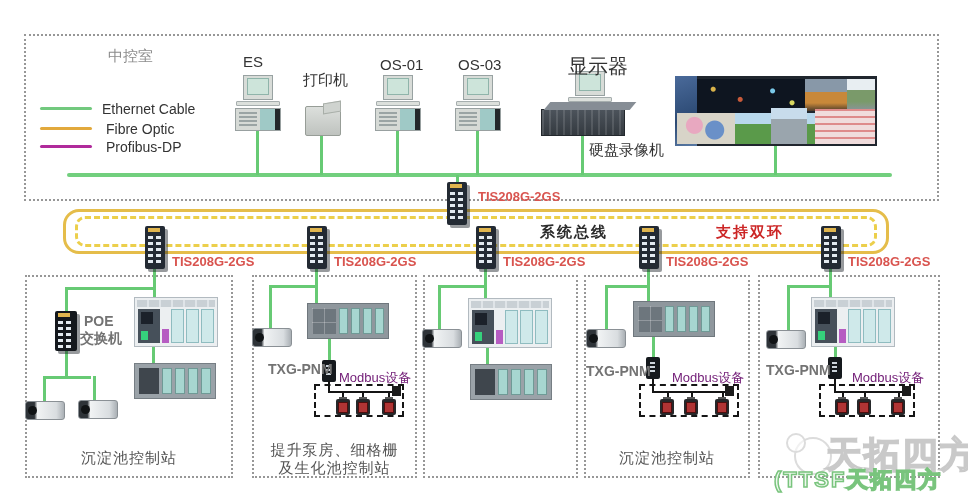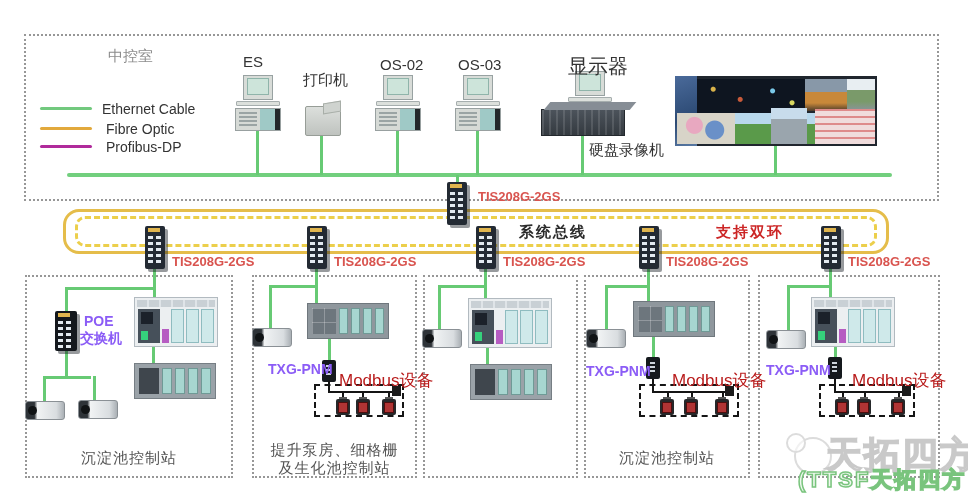--- a/index.html
+++ b/index.html
@@ -19,25 +19,25 @@
 
   
   .ring-outer { position:absolute; left:63px; top:196px; width:826px; height:45px; border:3px solid #e5bd4a; border-radius:16px; z-index:1; }
   .ring-inner { position:absolute; left:75px; top:203px; width:802px; height:31px; border:3px dashed #eccf4b; border-radius:10px; z-index:1; }
 
   
   .lbl { position:absolute; white-space:nowrap; z-index:4; }
   .t-gray  { color:#8c8c8c; font-size:15px; }
   .t-dark  { color:#333; font-size:14px; }
   .t-red   { color:#d9544f; font-size:13px; font-weight:bold; }
-  .t-red14 { color:#8b5cf6; font-size:14px; font-weight:bold; }
+  .t-red14 { color:#737373; font-size:14px; font-weight:bold; }
   .t-busword { color:#2b2b2b; font-size:15px; font-weight:bold; letter-spacing:2px; }
   .t-ringword { color:#cc2525; font-size:15px; font-weight:bold; letter-spacing:2px; }
   .t-station { position:absolute; text-align:center; color:#555; font-size:15px; letter-spacing:1px; z-index:4; }
-  .t-modbus { color:#b91c1c; font-size:17px; }
+  .t-modbus { color:#701a75; font-size:13px; }
 
   
   .swatch { position:absolute; width:52px; height:3px; border-radius:2px; z-index:2; }
 
   
   .sw { position:absolute; width:20px; height:43px; background:#232a33; border-radius:2px;
         box-shadow:3px 3px 0 rgba(25,31,38,.45); z-index:3; }
   .sw::before { content:""; position:absolute; top:2px; left:3px; width:12px; height:4px; background:#e0b54e; }
   .sw i { position:absolute; top:10px; width:5px; height:27px;
           background:repeating-linear-gradient(to bottom,#e3eaf0 0 3px,rgba(0,0,0,0) 3px 6px); }
@@ -149,21 +149,21 @@
   <div class="lbl t-dark" style="left:243px;top:40px;font-size:15px;">ES</div>
   <div class="pc" style="left:234px;top:62px;">
       <i class="mon"></i>
       <i class="kb"></i>
       <i class="tower"></i>
     </div>
 
   <div class="lbl t-dark" style="left:303px;top:58px;font-size:15px;">打印机</div>
   <div class="printer" style="left:305px;top:93px;"></div>
 
-  <div class="lbl t-dark" style="left:380px;top:43px;font-size:15px;">OS-02</div>
+  <div class="lbl t-dark" style="left:380px;top:43px;font-size:15px;">OS-01</div>
   <div class="pc" style="left:374px;top:62px;">
       <i class="mon"></i>
       <i class="kb"></i>
       <i class="tower"></i>
     </div>
 
   <div class="lbl t-dark" style="left:458px;top:43px;font-size:15px;">OS-03</div>
   <div class="pc" style="left:454px;top:62px;">
       <i class="mon"></i>
       <i class="kb"></i>
@@ -184,21 +184,21 @@
     <i style="left:130px;top:3px;width:42px;height:32px;background:linear-gradient(#8898a8 0 40%,#c8883a 40% 75%,#4a3a2a);"></i>
     <i style="left:172px;top:3px;width:28px;height:32px;background:linear-gradient(#e8eef2 0 35%,#7a9a6a 35% 70%,#8a949c);"></i>
     <i style="left:2px;top:37px;width:58px;height:31px;background-image:radial-gradient(circle at 30% 40%,#e8a8c0 0 8px,rgba(0,0,0,0) 9px),radial-gradient(circle at 65% 55%,#6a90c8 0 9px,rgba(0,0,0,0) 10px);background-color:#d8d4c8;"></i>
     <i style="left:60px;top:37px;width:80px;height:31px;background:linear-gradient(#b8d8ec 0 35%,#5a9a4a 35%);"></i>
     <i style="left:96px;top:32px;width:36px;height:36px;background:linear-gradient(#c8dcec 0 30%,#9aa5ad 30%);"></i>
     <i style="left:140px;top:33px;width:60px;height:35px;background-image:repeating-linear-gradient(to bottom,rgba(200,40,40,.45) 0 2px,rgba(0,0,0,0) 2px 7px);background-color:#f0dcdc;"></i>
   </div>
 
   <div class="ring-outer"></div>
   <div class="ring-inner"></div>
-  <div class="lbl t-busword" style="left:519px;top:210px;">系统总线</div>
+  <div class="lbl t-busword" style="left:540px;top:210px;">系统总线</div>
   <div class="lbl t-ringword" style="left:716px;top:210px;">支持双环</div>
 
   <div class="sw" style="left:447px;top:169px;">
       <i class="c1"></i>
       <i class="c2"></i>
     </div>
   <div class="lbl t-red" style="left:478px;top:176px;">TIS208G-2GS</div>
 
   <div class="sw" style="left:145px;top:213px;">
       <i class="c1"></i>
@@ -359,15 +359,15 @@
   <div class="bv" style="left:842px;top:378px;height:9px;"></div>
   <div class="bv" style="left:864px;top:378px;height:9px;"></div>
   <div class="bv" style="left:898px;top:378px;height:9px;"></div>
   <div style="position:absolute;left:902px;top:373px;width:9px;height:10px;background:#1c1c1c;z-index:4;"></div>
   <div class="md" style="left:835px;top:386px;"></div>
   <div class="md" style="left:857px;top:386px;"></div>
   <div class="md" style="left:891px;top:386px;"></div>
 
   <div class="wm-logo" style="left:786px;top:420px;"></div>
   <div class="wm-text" style="left:826px;top:418px;">天拓四方</div>
-  <div class="wm-sub" style="left:798px;top:452px;">(TTSF天拓四方</div>
+  <div class="wm-sub" style="left:774px;top:452px;">(TTSF天拓四方</div>
 
 </div>
 
 </body></html>

